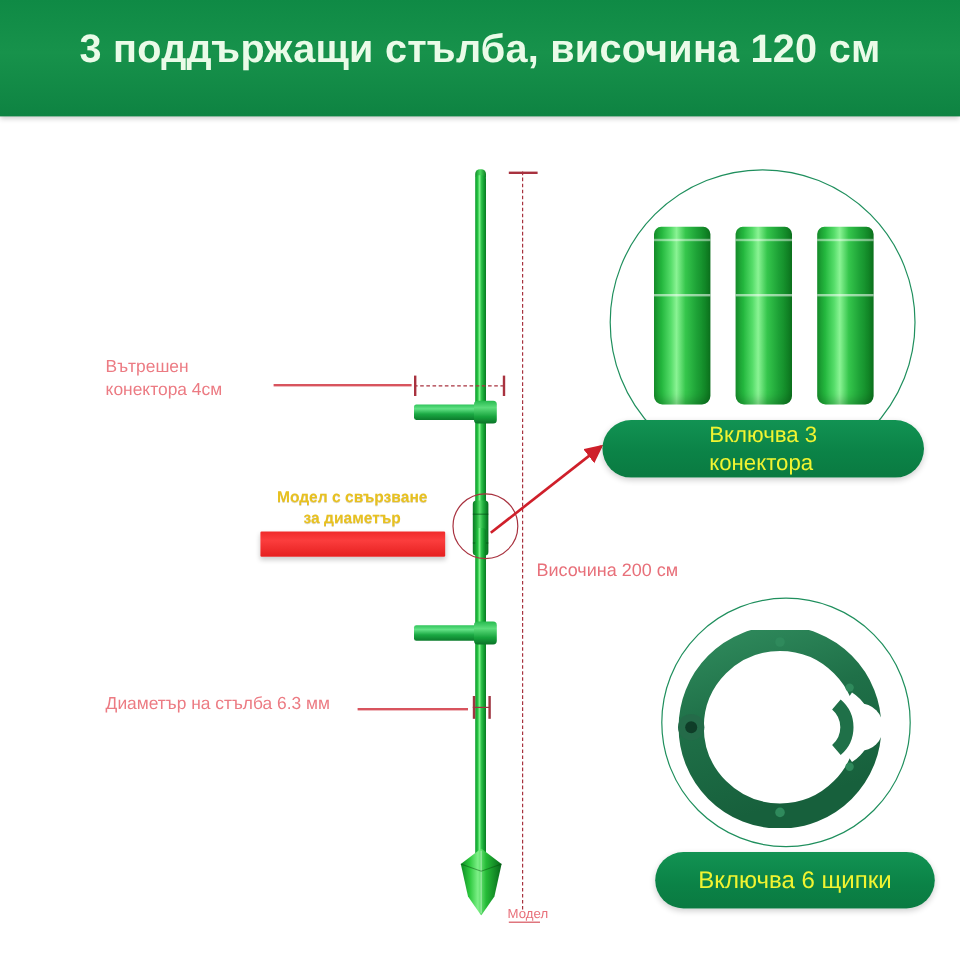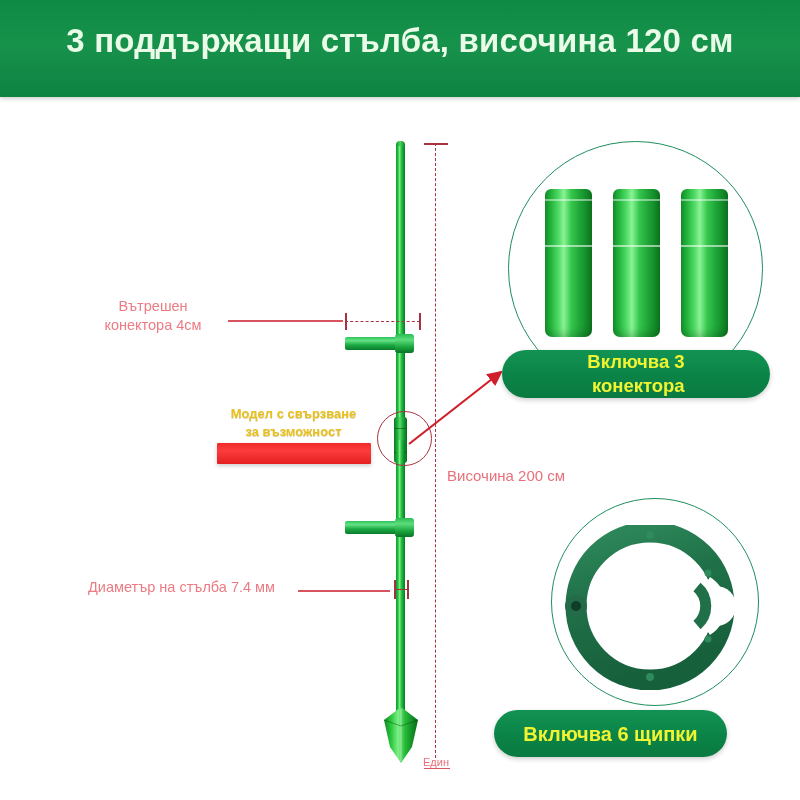--- a/index.html
+++ b/index.html
@@ -137,21 +137,21 @@
   .ann-text {
     position: absolute;
     color: #e8737b;
     font-size: 14.5px;
     line-height: 19px;
     white-space: nowrap;
   }
   #ann-inner-diameter {
     left: 88px;
     top: 297px;
-    text-align: center;
+    text-align: left;
     width: 130px;
     color: #ec7b83;
   }
   #ann-pole-diameter {
     left: 88px;
     top: 578px;
     color: #ec7b83;
   }
   #ann-height {
     left: 447px;
@@ -335,37 +335,37 @@
   }
 
   
   .pill {
     position: absolute;
     background: linear-gradient(180deg, #129353 0%, #0b8347 55%, #0a7a41 100%);
     border-radius: 26px;
     display: flex;
     align-items: center;
     justify-content: center;
-    text-align: right;
+    text-align: left;
     color: #f1f431;
     font-size: 19px;
-    font-weight: 700;
+    font-weight: 400;
     line-height: 24px;
     box-shadow: 0 2px 5px rgba(0,0,0,0.2);
     white-space: pre-line;
   }
   #pill-connectors {
     left: 502px;
     top: 350px;
     width: 268px;
     height: 48px;
     font-size: 18.5px;
   }
   #pill-clips {
-    left: 494px;
+    left: 546px;
     top: 710px;
     width: 233px;
     height: 47px;
     font-size: 20px;
   }
 </style>
 </head>
 <body>
 
 <div id="canvas">
@@ -425,29 +425,29 @@
 
   <div id="leader-inner" class="leader-line"></div>
   <div id="leader-diam" class="leader-line"></div>
   <div id="leader-one" class="leader-line"></div>
 
   <div id="ann-inner-diameter" class="ann-text">
     <div>Вътрешен</div>
     <div>конектора 4см</div>
   </div>
 
-  <div id="ann-pole-diameter" class="ann-text">Диаметър на стълба 7.4 мм</div>
+  <div id="ann-pole-diameter" class="ann-text">Диаметър на стълба 6.3 мм</div>
 
   <div id="ann-height" class="ann-text">Височина 200 см</div>
 
-  <div id="ann-one" class="ann-text">Един</div>
+  <div id="ann-one" class="ann-text">Модел</div>
 
   <div id="ann-connectable">
     <div>Модел с свързване</div>
-    <div>за възможност</div>
+    <div>за диаметър</div>
   </div>
   <div id="red-bar"></div>
 
   <div id="inset-circle-connectors" class="inset-circle"></div>
   <div id="connector-1" class="connector">
     <div class="connector-rim"></div>
     <div class="connector-seam"></div>
   </div>
   <div id="connector-2" class="connector">
     <div class="connector-rim"></div>

